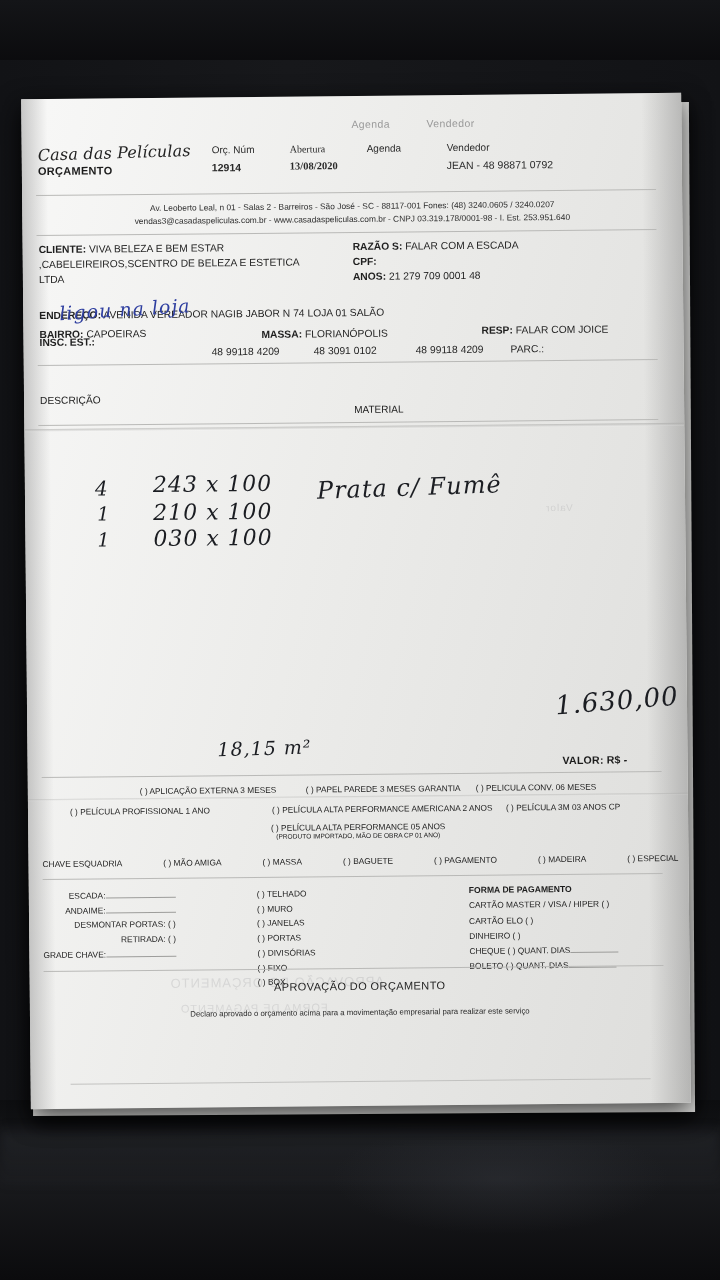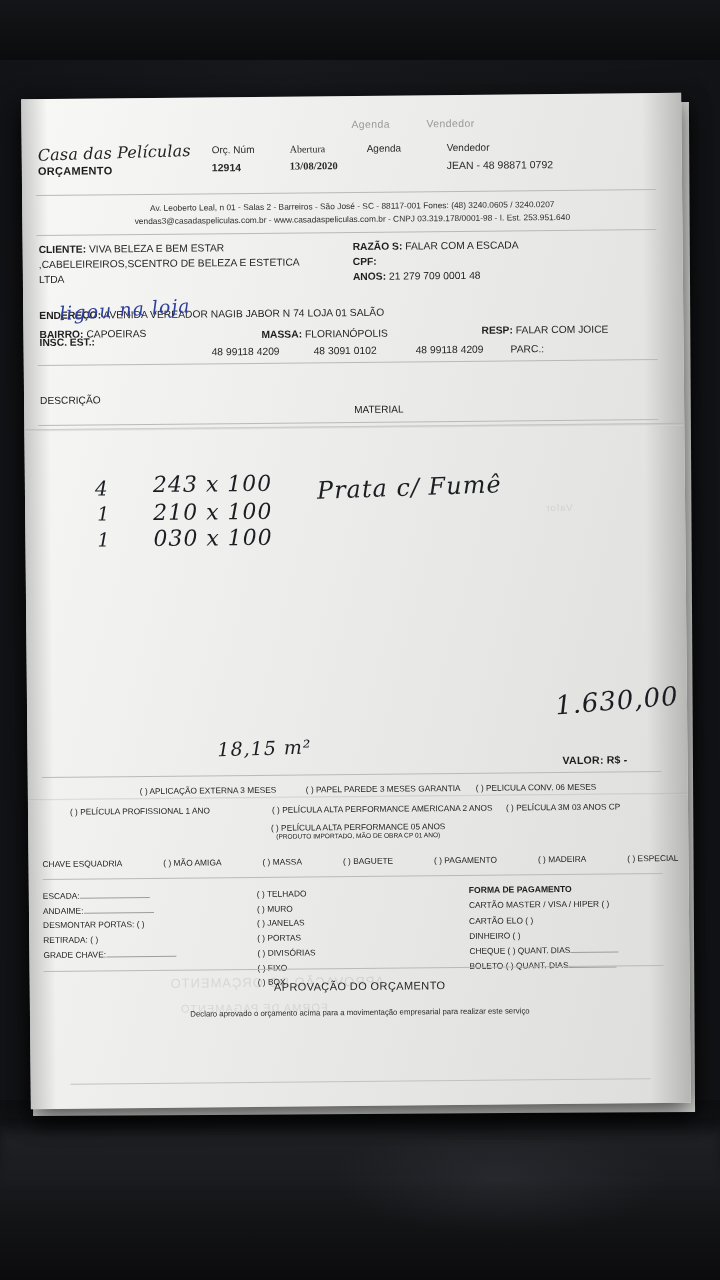--- a/index.html
+++ b/index.html
@@ -249,20 +249,21 @@
     justify-content: space-between;
     font-size: 8.4px;
   }
 
   .col-left {
     position: absolute;
     left: 14px;
     top: 790px;
     font-size: 8.4px;
     line-height: 1.75;
+    text-align: right;
   }
   .col-mid {
     position: absolute;
     left: 228px;
     top: 790px;
     font-size: 8.4px;
     line-height: 1.75;
   }
   .col-right {
     position: absolute;

